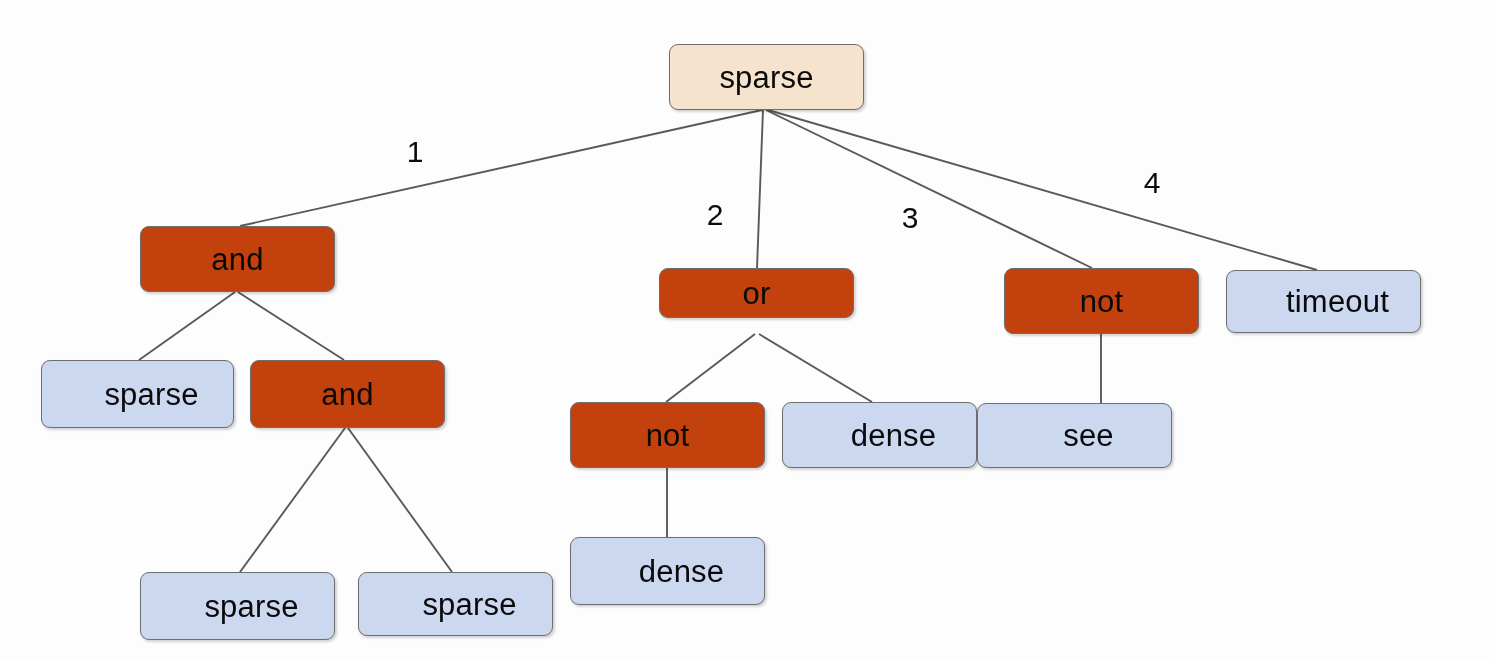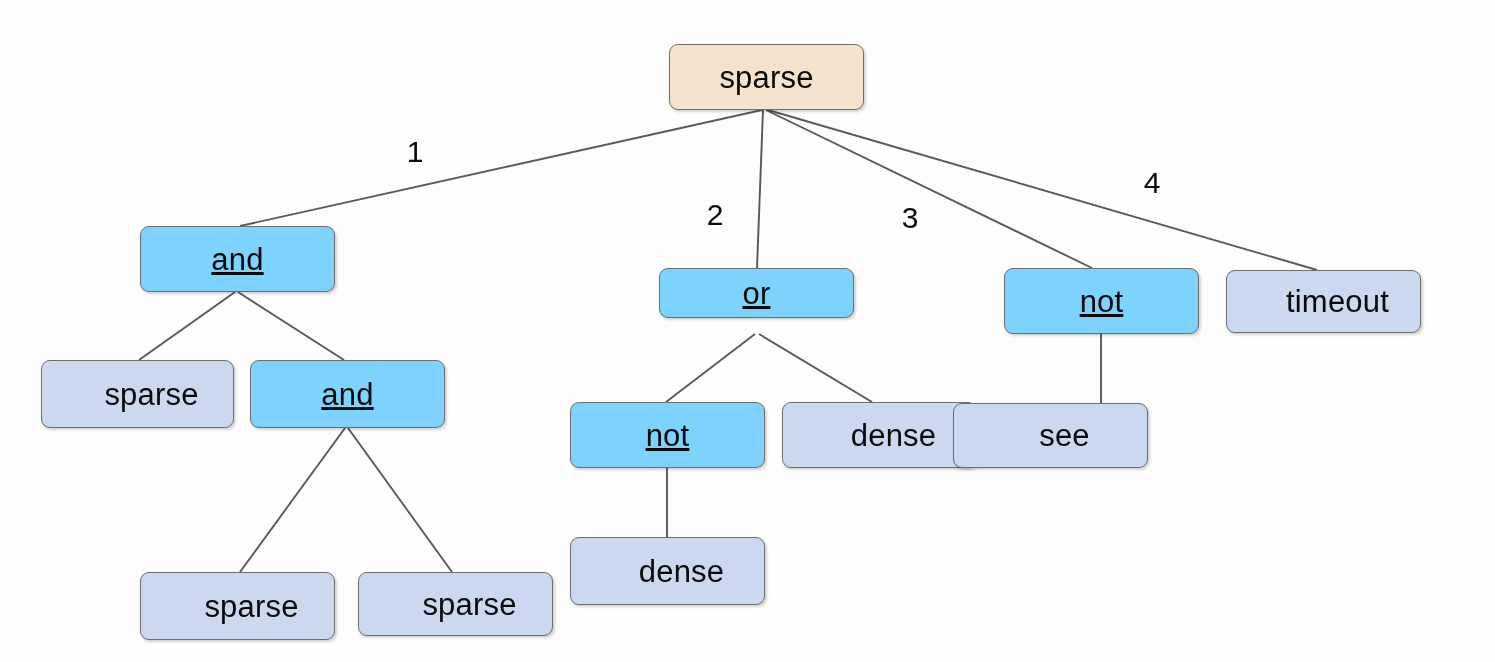--- a/index.html
+++ b/index.html
@@ -35,22 +35,21 @@
     align-items: center;
     justify-content: center;
     font-size: 31px;
     line-height: 1;
     color: #0a0a0a;
     letter-spacing: 0.2px;
     box-shadow: 1.5px 2px 2.5px rgba(0,0,0,0.17);
     white-space: nowrap;
   }
   .node.op {
-    background: #7dd3fc;
-    text-decoration: underline;
+    background: #c2410c;
   }
   .node.leaf {
     background: #ccd8f0;
     padding-left: 28px;
   }
   .node.root {
     background: #f5e3cd;
   }
   .edge-label {
     position: absolute;
@@ -82,21 +81,21 @@
   <div id="node-layer">
       <div class="node root" style="left: 669px; top: 44px; width: 195px; height: 66px;">sparse</div>
       <div class="node op" style="left: 140px; top: 226px; width: 195px; height: 66px;">and</div>
       <div class="node op" style="left: 659px; top: 268px; width: 195px; height: 50px;">or</div>
       <div class="node op" style="left: 1004px; top: 268px; width: 195px; height: 66px;">not</div>
       <div class="node leaf" style="left: 1226px; top: 270px; width: 195px; height: 63px;">timeout</div>
       <div class="node leaf" style="left: 41px; top: 360px; width: 193px; height: 68px;">sparse</div>
       <div class="node op" style="left: 250px; top: 360px; width: 195px; height: 68px;">and</div>
       <div class="node op" style="left: 570px; top: 402px; width: 195px; height: 66px;">not</div>
       <div class="node leaf" style="left: 782px; top: 402px; width: 195px; height: 66px;">dense</div>
-      <div class="node leaf" style="left: 953px; top: 403px; width: 195px; height: 65px;">see</div>
+      <div class="node leaf" style="left: 977px; top: 403px; width: 195px; height: 65px;">see</div>
       <div class="node leaf" style="left: 570px; top: 537px; width: 195px; height: 68px;">dense</div>
       <div class="node leaf" style="left: 140px; top: 572px; width: 195px; height: 68px;">sparse</div>
       <div class="node leaf" style="left: 358px; top: 572px; width: 195px; height: 64px;">sparse</div>
     </div>
   <div id="label-layer">
       <div class="edge-label" style="left: 415px; top: 152px;">1</div>
       <div class="edge-label" style="left: 715px; top: 215px;">2</div>
       <div class="edge-label" style="left: 910px; top: 218px;">3</div>
       <div class="edge-label" style="left: 1152px; top: 183px;">4</div>
     </div>

